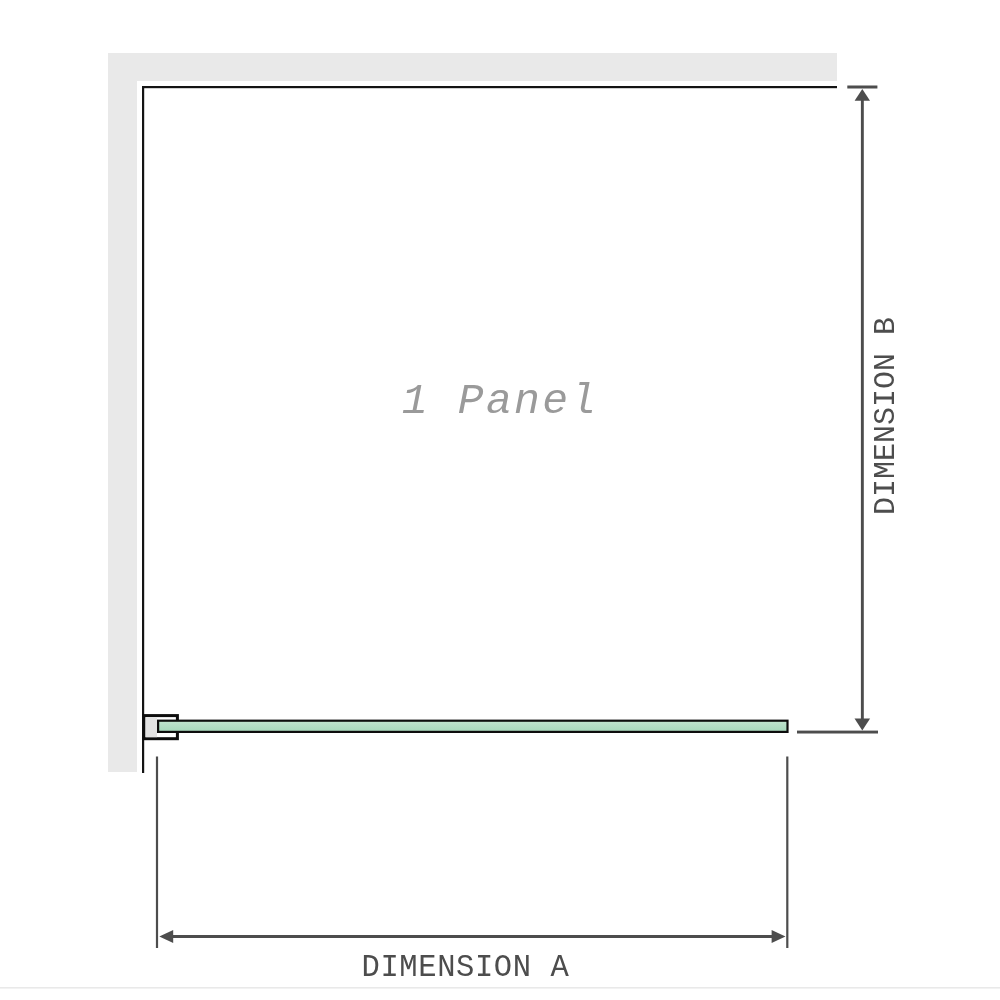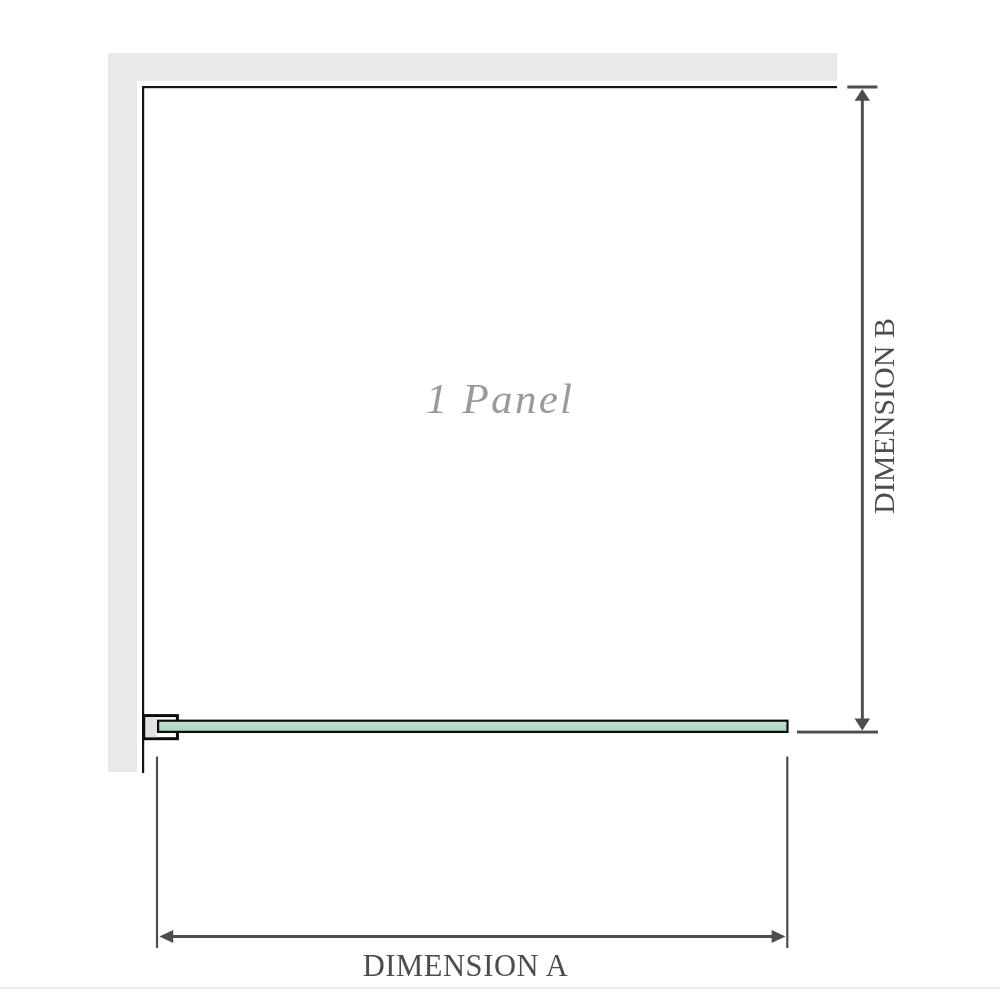--- a/index.html
+++ b/index.html
@@ -1,17 +1,17 @@
 <!DOCTYPE html>
 <html><head>
 <meta charset="utf-8">
 <style>
   html,body{margin:0;padding:0;background:#ffffff;}
   .page{position:relative;width:1000px;height:1000px;background:#ffffff;overflow:hidden;
-        font-family:Liberation Serif, serif;}
+        font-family:Liberation Mono, monospace;}
 </style>
 </head>
 <body>
 <div class="page">
 <svg width="1000" height="1000" viewBox="0 0 1000 1000" xmlns="http://www.w3.org/2000/svg">
   <defs>
     <linearGradient id="glass" x1="0" y1="0" x2="0" y2="1">
       <stop offset="0" stop-color="#c2e4cf"></stop>
       <stop offset="0.45" stop-color="#b4ddc5"></stop>
       <stop offset="1" stop-color="#a6d7ba"></stop>

